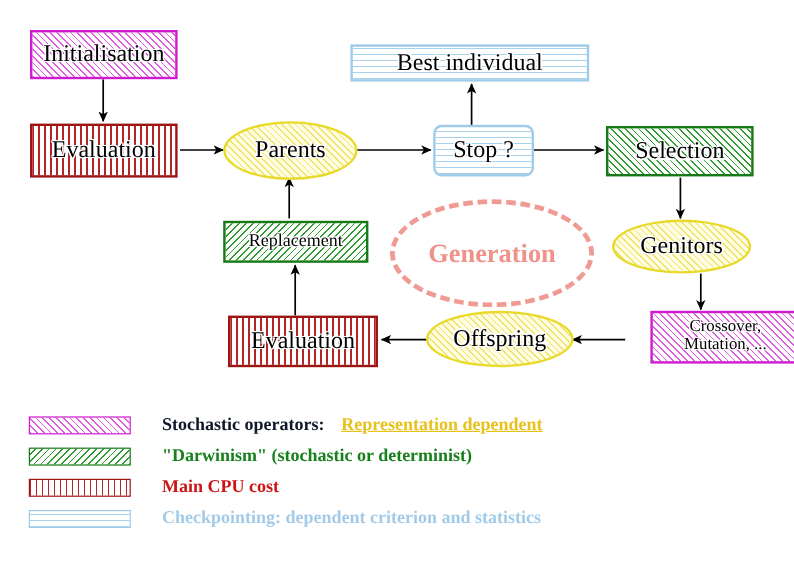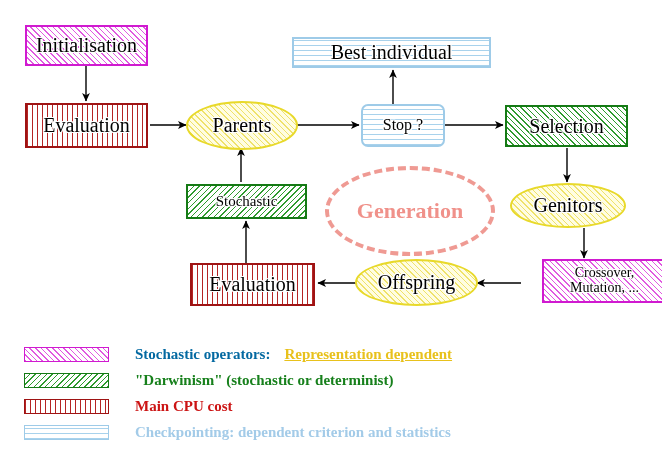--- a/index.html
+++ b/index.html
@@ -127,21 +127,21 @@
     border-style: solid;
     flex: 0 0 auto;
   }
   .legend-text {
     margin-left: 26px;
     font-size: 15px;
     white-space: nowrap;
     font-family: "Liberation Serif", "DejaVu Serif", serif;
     font-weight: bold;
   }
-  .lt-magenta { color: #0369a1; text-align: center; }
+  .lt-magenta { color: #0f172a; text-align: center; }
   .lt-gold    { color: #e8c11c; text-decoration: underline; }
   .lt-green   { color: #17801c; }
   .lt-red     { color: #cc1414; }
   .lt-blue    { color: #a3cbe8; }
   .lt-gap { display: inline-block; width: 14px; }
 </style>
 </head>
 <body>
 
 <div id="canvas">
@@ -181,21 +181,21 @@
   </div>
 
   <div class="node box fill-red" style="left:25px; top:103px; width:123px; height:45px; font-size:20px;">
     <span class="node-label">Evaluation</span>
   </div>
 
   <div class="node ellipse fill-yellow" style="left:186px; top:101px; width:112px; height:49px; font-size:20px;">
     <span class="node-label">Parents</span>
   </div>
 
-  <div class="node box rounded fill-blue" style="left:361px; top:104px; width:84px; height:43px; font-size:16px;">
+  <div class="node box rounded fill-blue" style="left:361px; top:104px; width:84px; height:43px; font-size:20px;">
     <span class="node-label">Stop ?</span>
   </div>
 
   <div class="node box fill-blue" style="left:292px; top:37px; width:199px; height:31px; font-size:20px;">
     <span class="node-label">Best individual</span>
   </div>
 
   <div class="node box fill-green-fwd" style="left:505px; top:105px; width:123px; height:42px; font-size:20px;">
     <span class="node-label">Selection</span>
   </div>
@@ -211,21 +211,21 @@
 
   <div class="node ellipse fill-yellow" style="left:355px; top:259px; width:123px; height:47px; font-size:20px;">
     <span class="node-label">Offspring</span>
   </div>
 
   <div class="node box fill-red" style="left:190px; top:263px; width:125px; height:43px; font-size:20px;">
     <span class="node-label">Evaluation</span>
   </div>
 
   <div class="node box fill-green" style="left:186px; top:184px; width:121px; height:35px; font-size:15px;">
-    <span class="node-label">Stochastic</span>
+    <span class="node-label">Replacement</span>
   </div>
 
   <div class="node dashed-ellipse" style="left:325px; top:166px; width:170px; height:90px; z-index:2;">
     <span class="node-label generation-label">Generation</span>
   </div>
 
   <div id="legend">
 
     <div class="legend-row" style="top:6px;">
       <span class="legend-swatch fill-magenta"></span>

